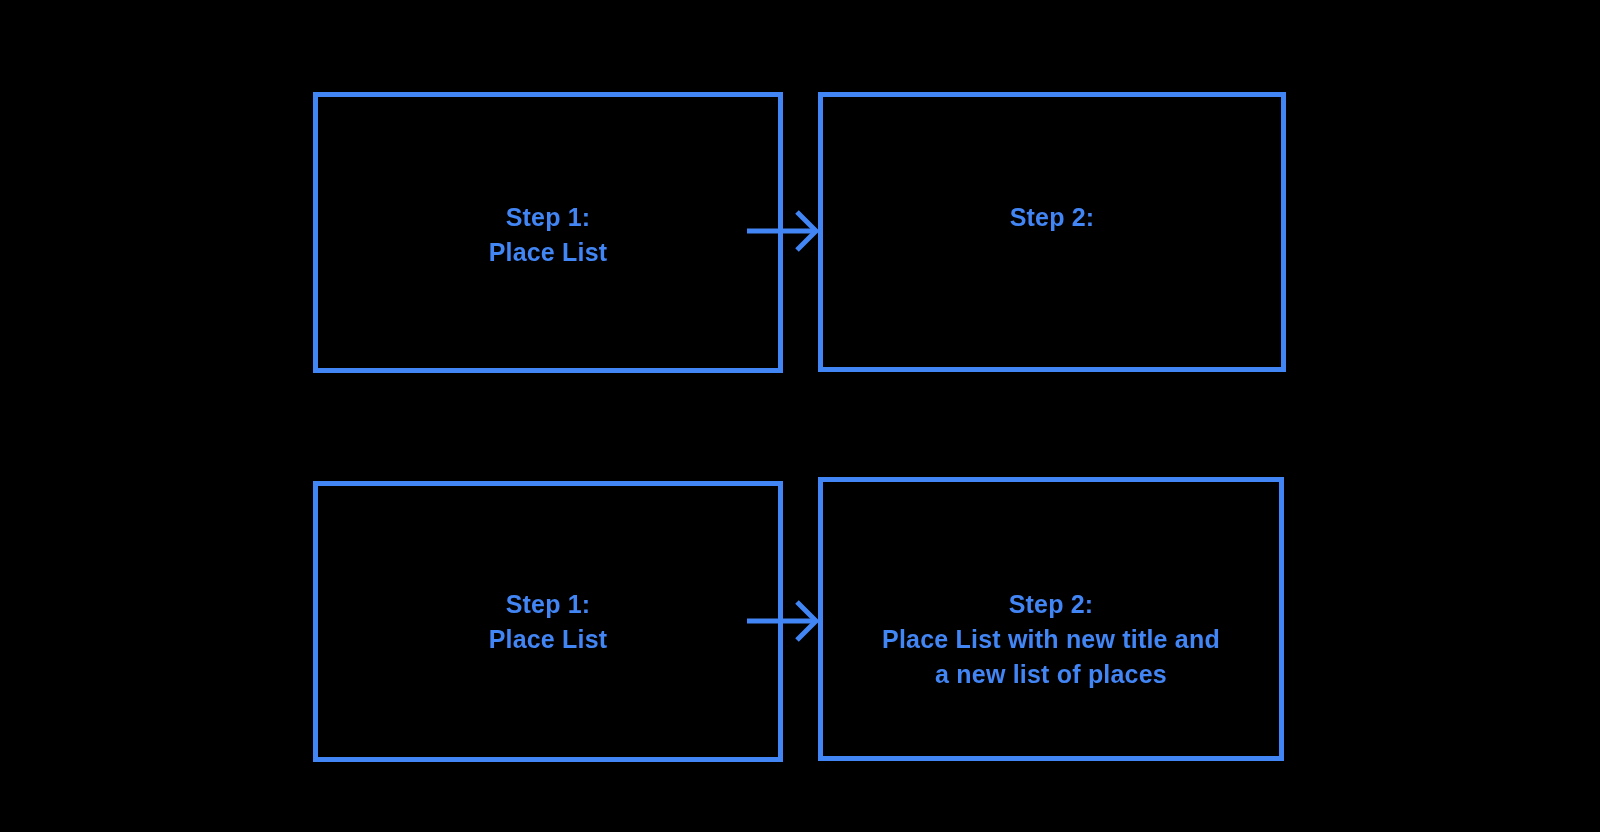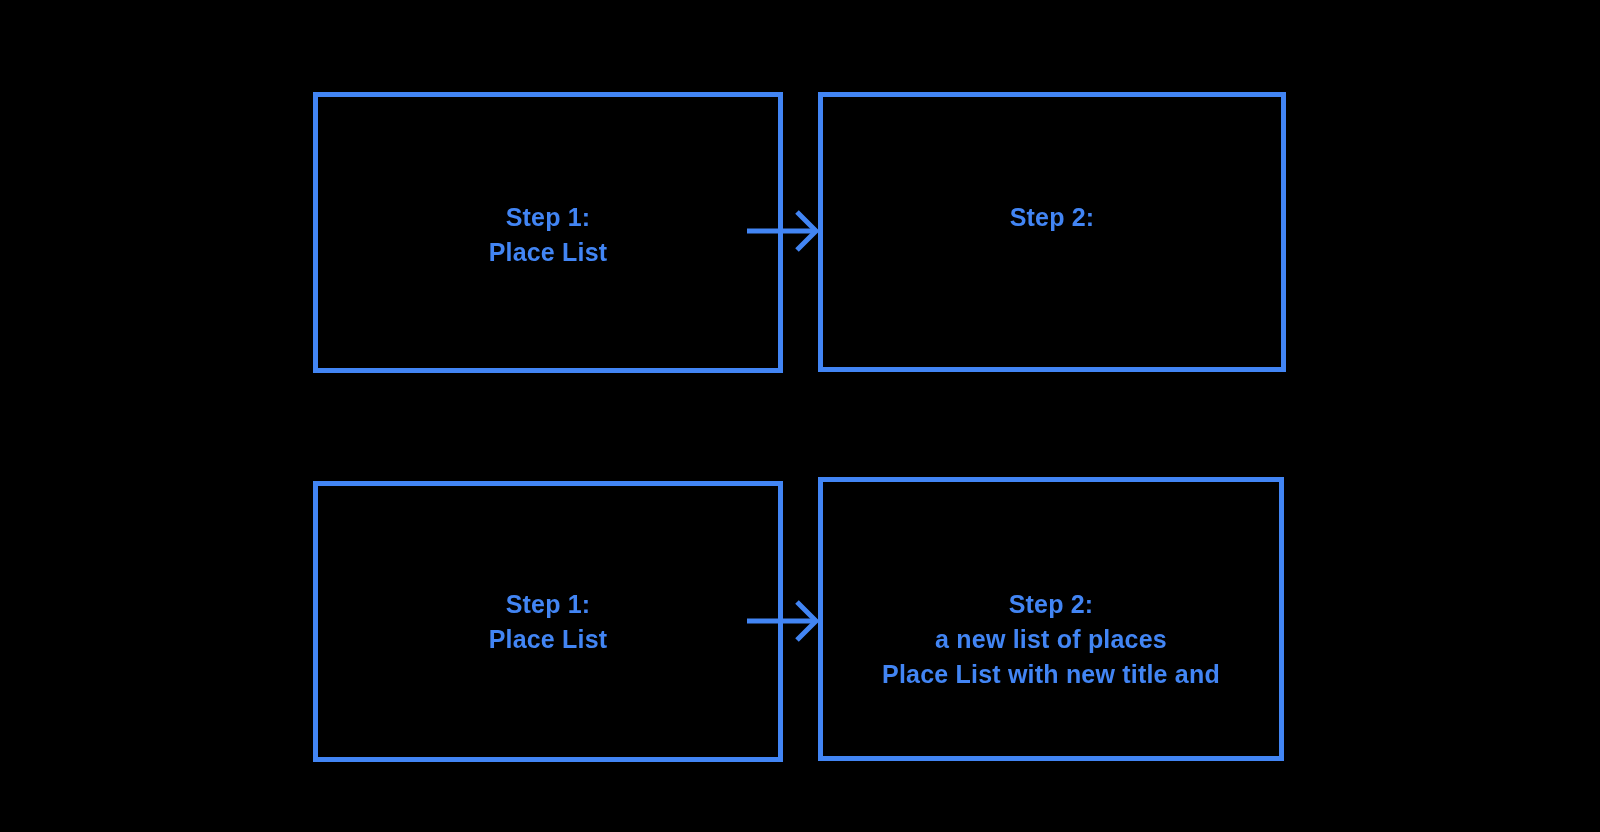--- a/index.html
+++ b/index.html
@@ -90,18 +90,18 @@
   <div class="flow-arrow arrow-bottom">
     <svg width="84" height="50" viewBox="0 0 84 50" aria-hidden="true">
       <line class="stroke" x1="6" y1="25" x2="74" y2="25"></line>
       <polyline class="stroke" points="56,6 75,25 56,44"></polyline>
     </svg>
   </div>
 
   <div class="flow-box box-step2-bottom">
     <div class="box-label">
       <div>Step 2:</div>
+      <div>Place List with new title and</div>
       <div>a new list of places</div>
-      <div>Place List with new title and</div>
     </div>
   </div>
 
 </div>
 
 </body></html>

